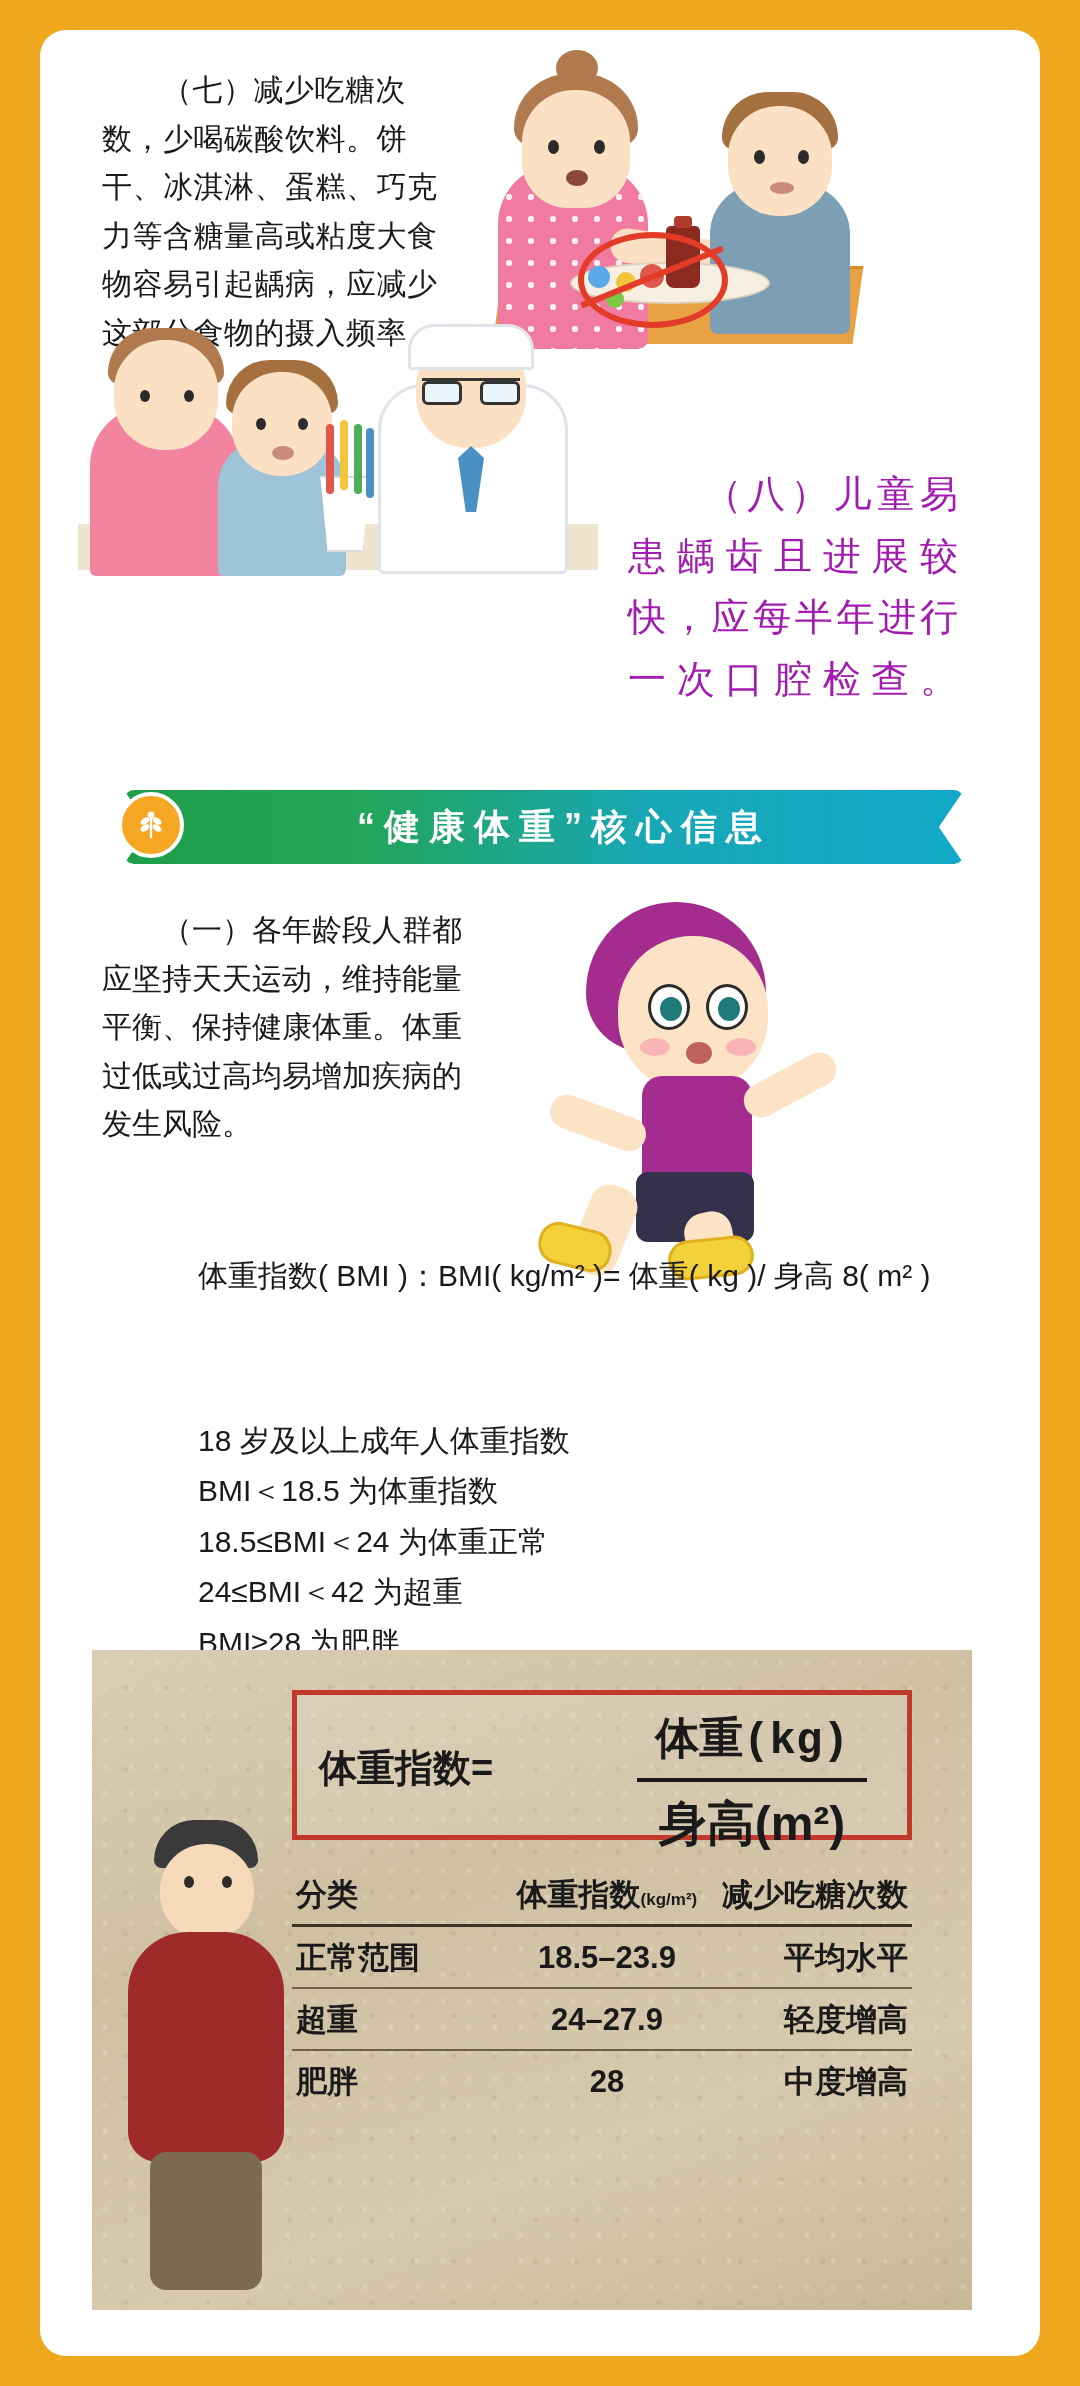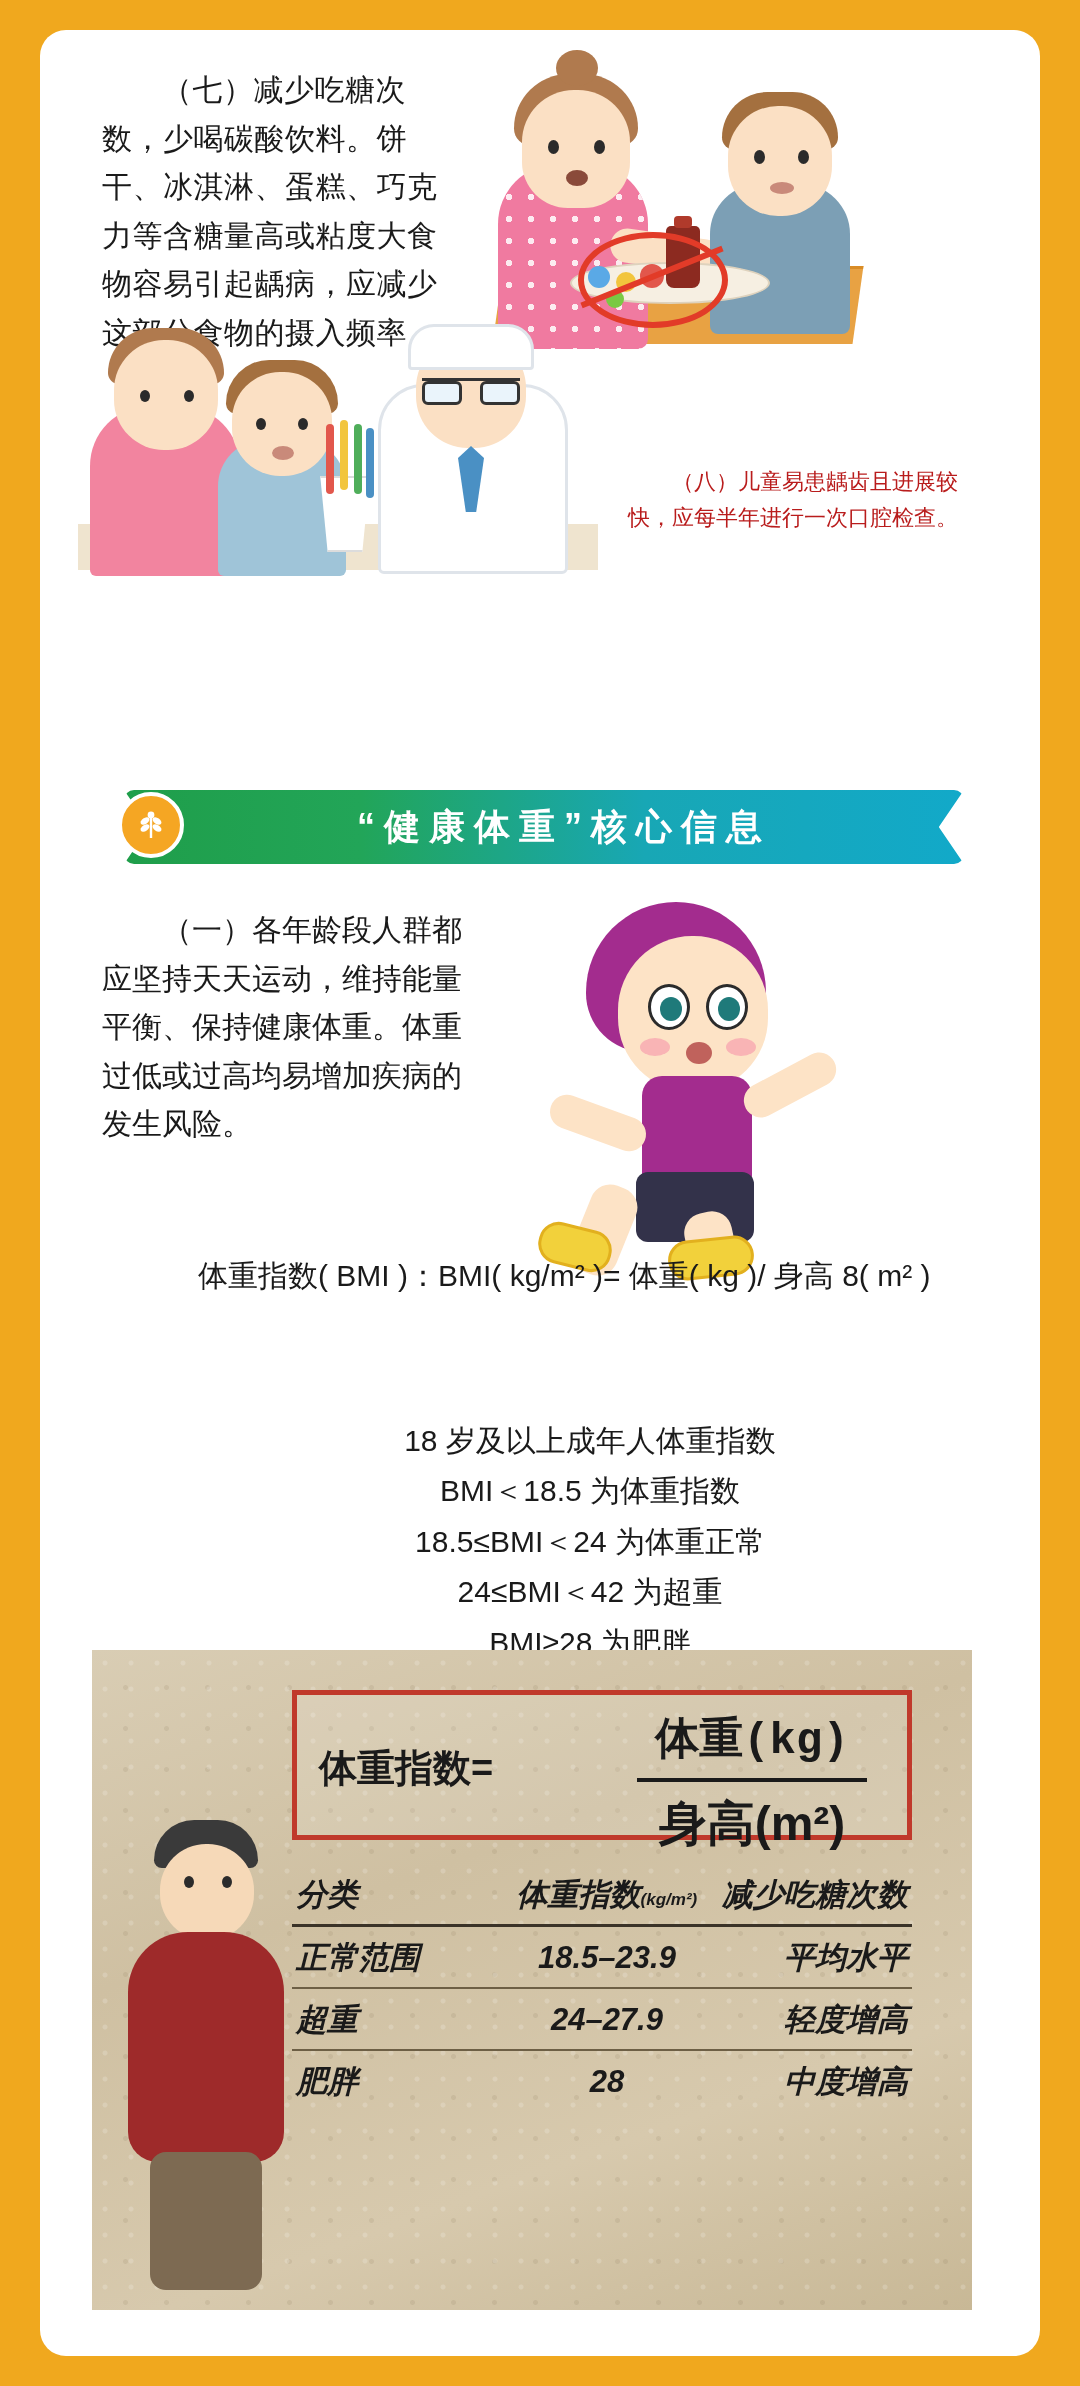--- a/index.html
+++ b/index.html
@@ -156,21 +156,21 @@
     position: absolute; left: 154px; top: 44px; width: 100px; height: 104px;
     background: #fbe0c4; border-radius: 48px;
   }
   .k-hair {
     position: absolute; left: 148px; top: 32px; width: 112px; height: 54px;
     background: #a4703f; border-radius: 56px 56px 14px 14px;
   }
 
   .sec8-text {
     position: absolute; left: 588px; top: 434px; width: 330px;
-    font-size: 22px; line-height: 1.62; color: #b91c1c;
+    font-size: 38px; line-height: 1.62; color: #a21caf;
     text-align: justify; text-align-last: justify;
   }
   .sec8-text p { text-indent: 2em; }
 
   
   .banner {
     position: absolute; left: 84px; top: 760px; width: 840px; height: 60px;
   }
   .banner-bg {
     position: absolute; left: 0; top: 0; width: 840px; height: 74px;
@@ -231,21 +231,21 @@
   .w2 {
     position: absolute; left: 62px; top: 1222px; width: 880px;
     font-size: 30px; line-height: 1.6; color: #1a1a1a;
   }
   .w2 .ind1 { text-indent: 2em; }
   .w2 .ind2 { text-indent: 3.2em; }
   .bmi-list {
     position: absolute; left: 62px; top: 1386px; width: 880px;
     font-size: 30px; line-height: 1.68; color: #1a1a1a;
   }
-  .bmi-list div { text-indent: 3.2em; text-align: center; }
+  .bmi-list div { text-indent: 3.2em; }
 
   
   .photo {
     position: absolute; left: 52px; top: 1620px; width: 880px; height: 660px;
     background: linear-gradient(160deg,#d9cdb4 0%, #cfc0a2 35%, #d7c9ad 70%, #c8b896 100%);
     overflow: hidden;
   }
   .photo-noise {
     position: absolute; inset: 0;
     background-image:
@@ -259,21 +259,21 @@
     border: 5px solid #c0392b; background: rgba(255,255,255,.12);
   }
   .formula-label {
     position: absolute; left: 22px; top: 48px; font-size: 38px; font-weight: bold; color: #1a1a1a;
   }
   .frac { position: absolute; left: 330px; top: 14px; width: 250px; text-align: center; }
   .frac .num { font-size: 44px; font-weight: bold; color: #1a1a1a; padding-bottom: 6px; font-family: Liberation Mono, monospace; }
   .frac .bar { height: 4px; background: #1a1a1a; margin: 4px 10px; }
   .frac .den { font-size: 48px; font-weight: bold; color: #1a1a1a; padding-top: 6px; }
   .tbl { position: absolute; left: 200px; top: 214px; width: 620px; }
-  .tbl-row { display: flex; align-items: baseline; padding: 10px 4px 8px; border-bottom: 2px solid #6d5f45; font-style: italic; }
+  .tbl-row { display: flex; align-items: baseline; padding: 10px 4px 8px; border-bottom: 2px solid #6d5f45; }
   .tbl-row.head { border-bottom: 3px solid #3b3328; }
   .tbl-row.last { border-bottom: none; }
   .c1 { width: 200px; font-size: 31px; color: #1a1a1a; font-weight: bold; }
   .c2 { width: 230px; font-size: 31px; color: #1a1a1a; font-weight: bold; text-align: center; }
   .c3 { width: 190px; font-size: 31px; color: #1a1a1a; font-weight: bold; text-align: right; }
   .unit { font-size: 17px; }
   .fatman { position: absolute; left: 22px; top: 170px; width: 180px; height: 470px; }
   .fm-hair { position: absolute; left: 40px; top: 0; width: 104px; height: 48px; background: #3a3a3a; border-radius: 52px 52px 10px 10px; }
   .fm-head { position: absolute; left: 46px; top: 24px; width: 94px; height: 96px; background: #f6d9b8; border-radius: 46px; }
   .fm-torso { position: absolute; left: 14px; top: 112px; width: 156px; height: 230px; background: #9e2a2a; border-radius: 60px 60px 30px 30px; }

